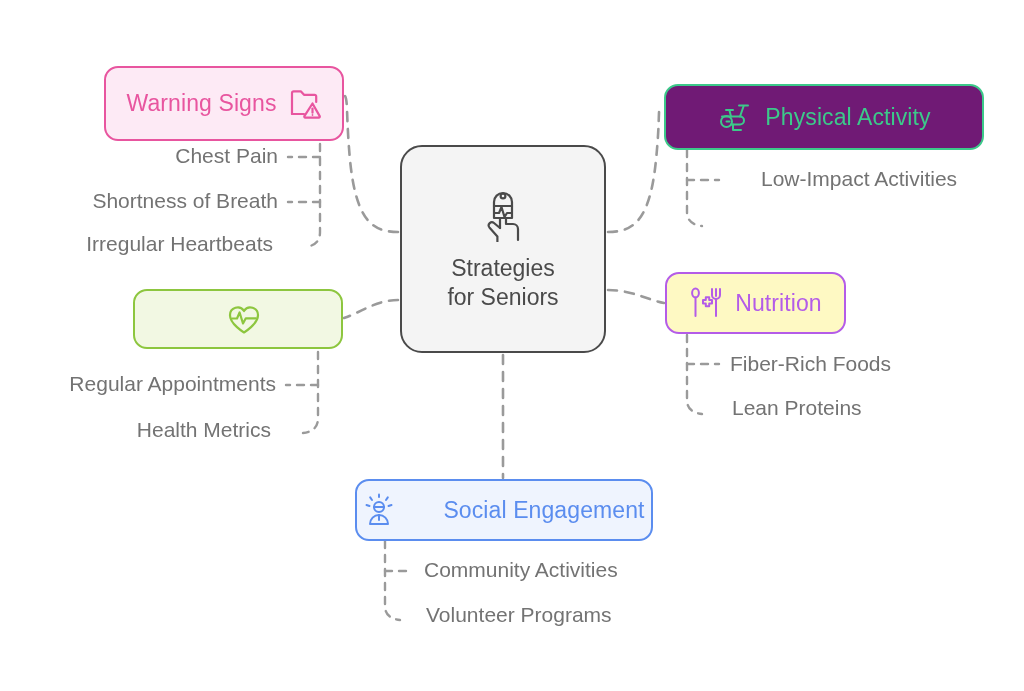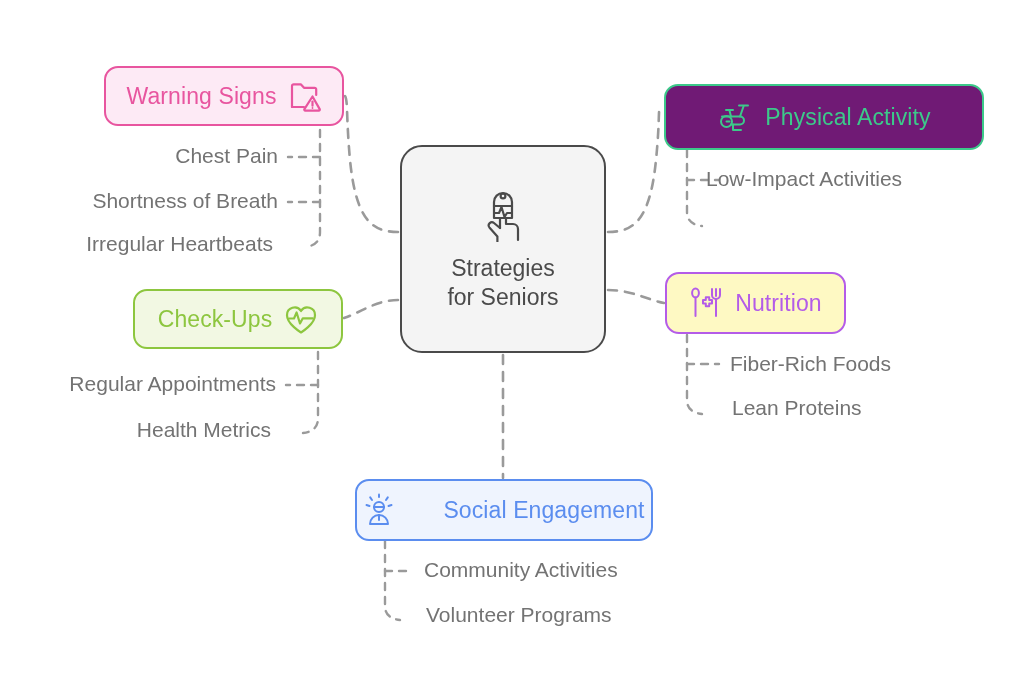--- a/index.html
+++ b/index.html
@@ -138,39 +138,38 @@
         <path d="M28,32 v6 h7 a5,5 0 0 1 5,5 v11"></path>
         <path d="M22,42 l-6,-5 a3.2,3.2 0 0 0 -4.6,4.4 l8,9 v5"></path>
       </svg>
     </span>
     <div class="central-text">
       <div>Strategies</div>
       <div>for Seniors</div>
     </div>
   </div>
 
-  <div class="node icon-right" id="n-warning" style="left:104px; top:66px; width:240px; height:60px; background:#fdeaf5; border-color:#e8559f;">
+  <div class="node icon-right" id="n-warning" style="left:104px; top:66px; width:240px; height:75px; background:#fdeaf5; border-color:#e8559f;">
     <span class="node-label" style="color:#e8559f;">Warning Signs</span>
     <span class="ico">
       <svg width="33" height="31" viewBox="0 0 33 31" fill="none" stroke="#e8559f" stroke-width="2.2" stroke-linecap="round" stroke-linejoin="round">
         <path d="M3,26 V5 a1.6,1.6 0 0 1 1.6,-1.6 H12 l3,3.4 h10.6 a1.6,1.6 0 0 1 1.6,1.6 V14"></path>
         <path d="M3,26 H15"></path>
         <path d="M23.5,15.5 l7.2,12.6 a1,1 0 0 1 -0.9,1.5 H16.3 a1,1 0 0 1 -0.9,-1.5 z"></path>
         <path d="M23.5,20.5 v4.2"></path>
         <circle cx="23.5" cy="27" r="0.9" fill="#e8559f" stroke="none"></circle>
       </svg>
     </span>
   </div>
 
   <div class="leaf left" style="left:0px; top:144px; width:278px;">Chest Pain</div>
   <div class="leaf left" style="left:0px; top:189px; width:278px;">Shortness of Breath</div>
   <div class="leaf left" style="left:0px; top:232px; width:273px;">Irregular Heartbeats</div>
 
   <div class="node icon-right" id="n-checkups" style="left:133px; top:289px; width:210px; height:60px; background:#f2f8e3; border-color:#8dc63f;">
-    <span class="node-label" style="color:#8dc63f;">Check-Ups</span>
     <span class="ico">
       <svg width="34" height="31" viewBox="0 0 34 31" fill="none" stroke="#8dc63f" stroke-width="2.2" stroke-linecap="round" stroke-linejoin="round">
         <path d="M17,28.5 C17,28.5 3,20 3,11.2 A7.6,7.6 0 0 1 17,7 A7.6,7.6 0 0 1 31,11.2 C31,20 17,28.5 17,28.5 Z"></path>
         <path d="M5,14.5 h5 l2.6,-6 l3.4,11 l2.8,-5.2 h10"></path>
       </svg>
     </span>
   </div>
 
   <div class="leaf left" style="left:0px; top:418px; width:271px;">Health Metrics</div>
   <div class="leaf left" style="left:0px; top:372px; width:276px;">Regular Appointments</div>
@@ -184,21 +183,21 @@
         <path d="M23,15.5 l3.5,-10"></path>
         <path d="M22,4.5 h9"></path>
         <path d="M16,23.5 v5.5 h8"></path>
         <path d="M14,15.5 l-1.5,-6"></path>
         <path d="M9,9 h7"></path>
       </svg>
     </span>
     <span class="node-label" style="color:#3cc98a;">Physical Activity</span>
   </div>
 
-  <div class="leaf right" style="left:706px; top:167px;">Low-Impact Activities</div>
+  <div class="leaf right" style="left:761px; top:167px;">Low-Impact Activities</div>
 
   <div class="node icon-left" id="n-nutrition" style="left:665px; top:272px; width:181px; height:62px; background:#fef9c3; border-color:#b45ce8;">
     <span class="ico">
       <svg width="34" height="34" viewBox="0 0 34 34" fill="none" stroke="#b45ce8" stroke-width="2" stroke-linecap="round" stroke-linejoin="round">
         <ellipse cx="6.5" cy="7" rx="3.4" ry="4.4"></ellipse>
         <path d="M6.5,11.4 V30"></path>
         <path d="M27,3 v7"></path>
         <path d="M23,3 v6 a4,4 0 0 0 8,0 V3"></path>
         <path d="M27,13 V30"></path>
         <path d="M14,14 h2.8 V11.2 h3.4 V14 H23 v3.4 h-2.8 v2.8 h-3.4 v-2.8 H14 z"></path>

